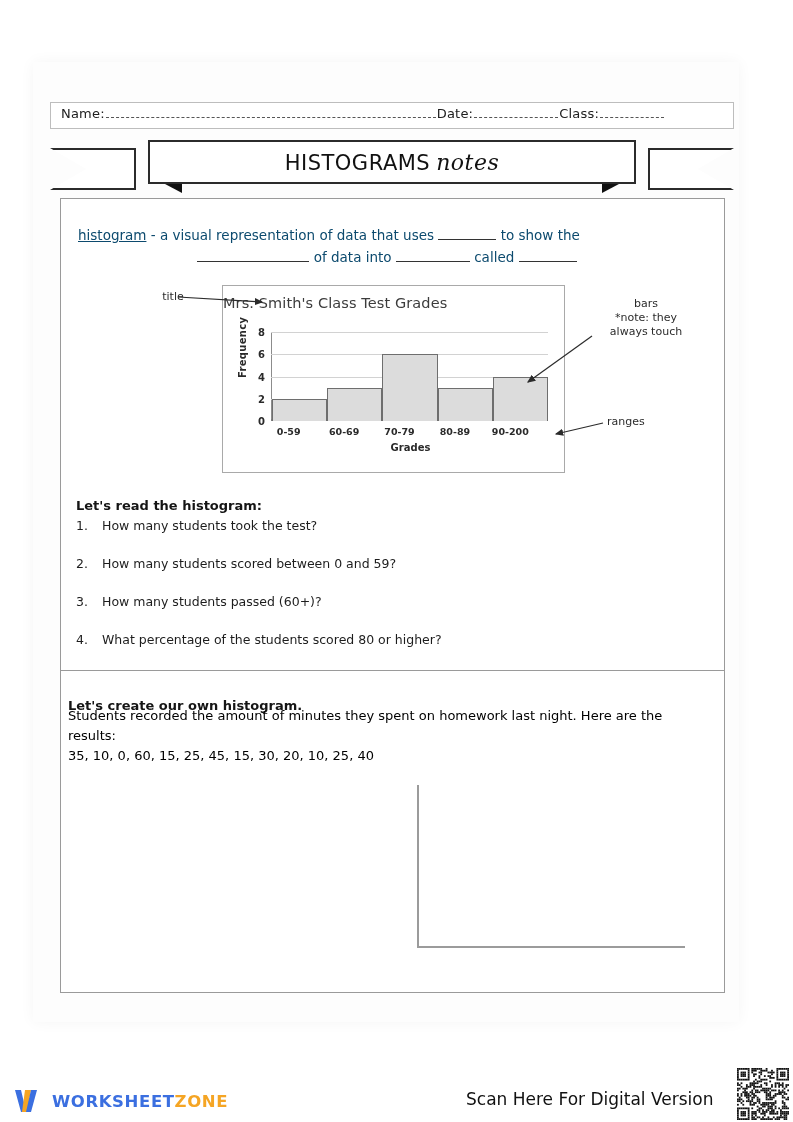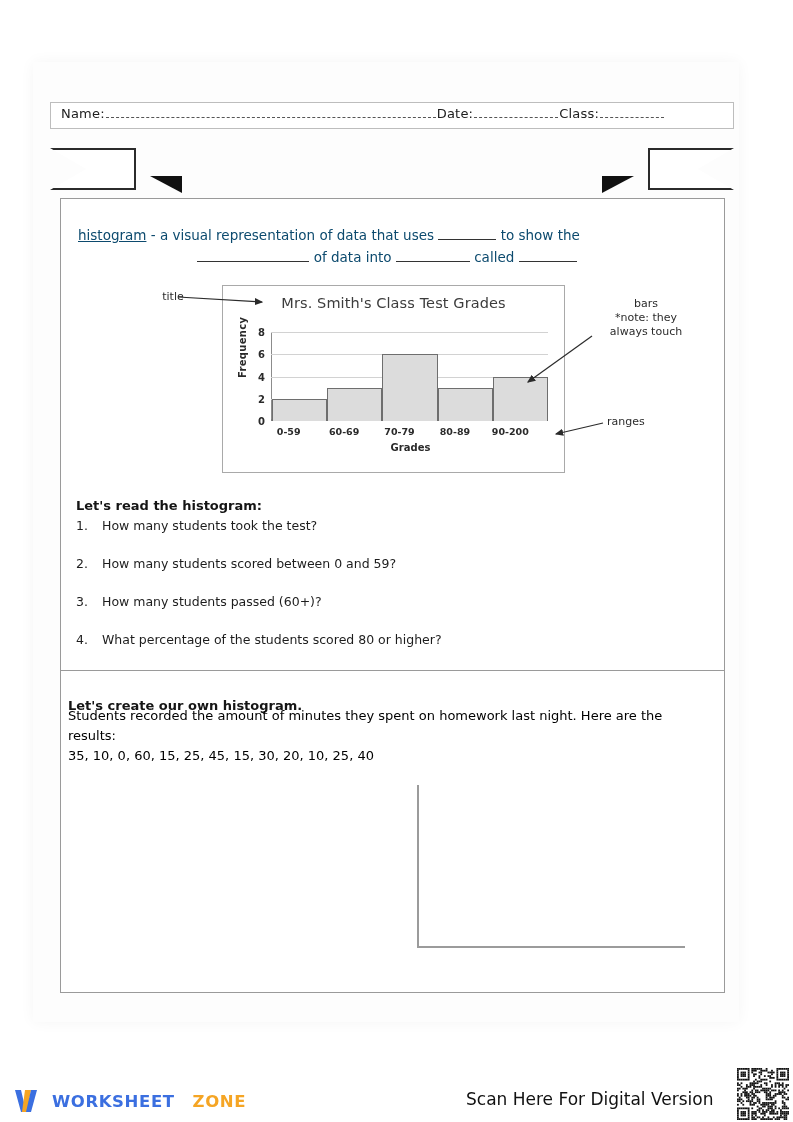--- a/index.html
+++ b/index.html
@@ -158,21 +158,21 @@
     left: 222px; top: 285px;
     width: 343px; height: 188px;
     border: 1px solid #a9a9a9;
     box-sizing: border-box;
     background: #fff;
   }
   .chart-title {
     position: absolute;
     left: 0; top: 9px;
     width: 100%;
-    text-align: center;
+    text-align: left;
     font-size: 14.5px;
     color: #3c3c3c;
     letter-spacing: .1px;
   }
   .plot {
     position: absolute;
     left: 48px; top: 46px;
     width: 277px; height: 89px;
   }
   .gridline {
@@ -323,21 +323,21 @@
   .logo-mark {
     width: 30px; height: 26px;
     margin-right: 8px;
   }
   .logo-text {
     font-size: 16.5px;
     font-weight: bold;
     letter-spacing: .6px;
   }
   .logo-text .w1 { color: #3b6fe0; }
-  .logo-text .w2 { color: #f5a524; margin-left: 18px; }
+  .logo-text .w2 { color: #f5a524; margin-left: 0; }
   .scan-text {
     position: absolute;
     left: 466px; top: 1089px;
     font-size: 17px;
     color: #111;
   }
   .qr {
     position: absolute;
     left: 737px; top: 1068px;
     width: 52px; height: 52px;
@@ -359,20 +359,25 @@
       <span class="nd-label">Class:</span>
       <span class="nd-rule rule-period"></span>
     </div>
   </div>
 
   <div class="banner">
     <div class="wing wing-l"></div>
     <div class="wing wing-r"></div>
     <div class="fold fold-l"></div>
     <div class="fold fold-r"></div>
+    <div class="banner-box">
+      <div class="banner-title">
+        <span class="word">HISTOGRAMS</span><span class="script">notes</span>
+      </div>
+    </div>
   </div>
 
   <div class="frame"></div>
   <div class="divider"></div>
 
   <div class="definition">
     <span class="term">histogram</span><span> - </span><span>a visual representation of data that uses </span><span class="blank b-small"></span><span> to show the </span>
     <span class="def-line2">
       <span class="blank b-large"></span><span> of data into </span><span class="blank b-med"></span><span> called </span><span class="blank b-small"></span>
     </span>

